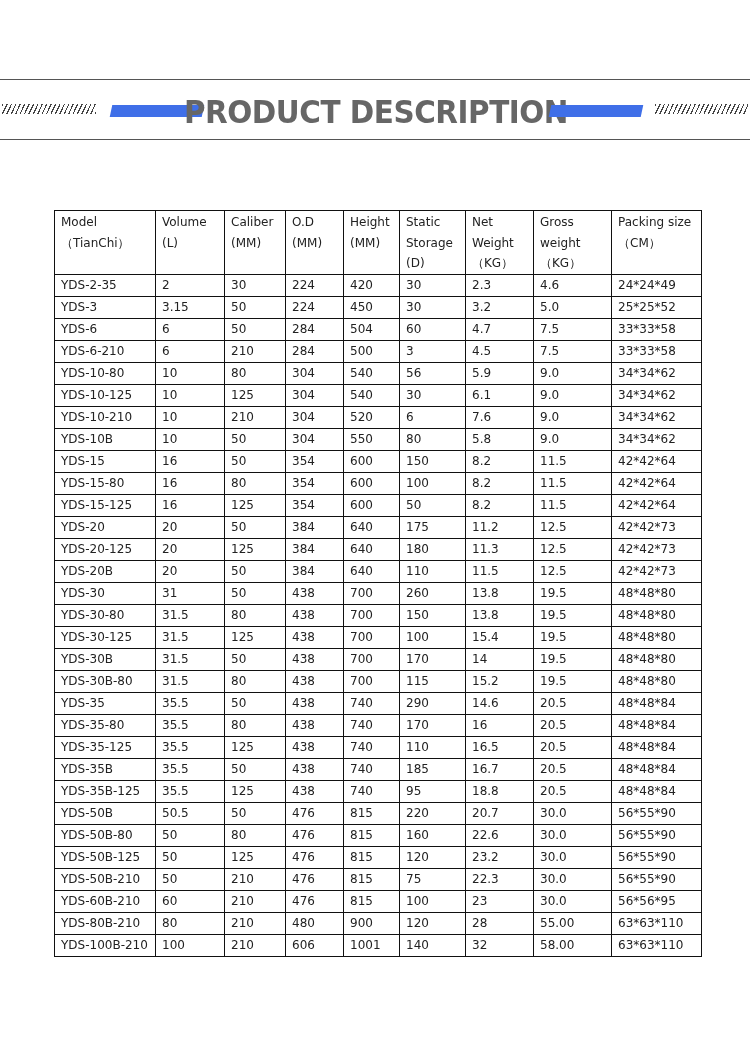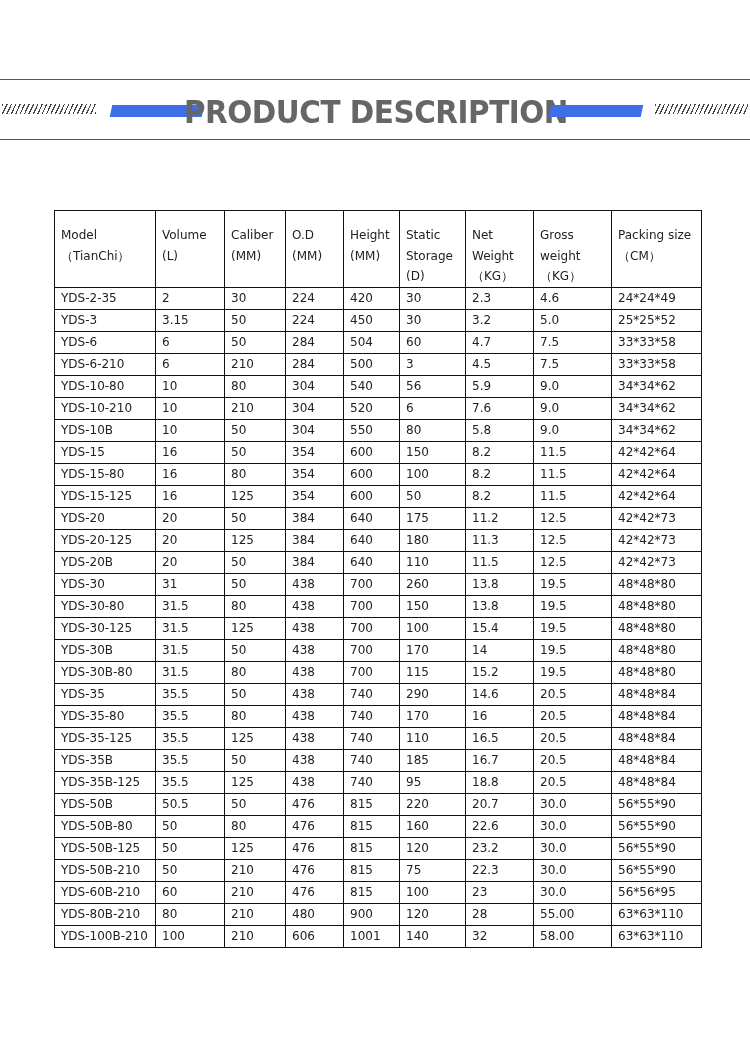--- a/index.html
+++ b/index.html
@@ -33,21 +33,21 @@
 
   table.spec {
     position: absolute; left: 54px; top: 210px;
     border-collapse: collapse;
     font-family: "DejaVu Sans", sans-serif; font-size: 12px; color: #222;
   }
   table.spec td, table.spec th {
     border: 1.3px solid #111; padding: 0 0 0 6px; text-align: left; vertical-align: top;
     font-weight: normal; white-space: nowrap; line-height: 21px;
   }
-  table.spec th { height: 62px; padding-top: 14px; line-height: 20.5px; white-space: normal; }
+  table.spec th { height: 62px; padding-top: 1px; line-height: 20.5px; white-space: normal; }
   table.spec td { height: 20.5px; vertical-align: middle; }
   col.c0 { width: 101px; } col.c1 { width: 69px; } col.c2 { width: 61px; } col.c3 { width: 58px; }
   col.c4 { width: 56px; } col.c5 { width: 66px; } col.c6 { width: 68px; } col.c7 { width: 78px; } col.c8 { width: 90px; }
   .sub { display: block; }
 </style>
 </head>
 <body>
 
 <div>
   <div class="hline top"></div>
@@ -170,20 +170,31 @@
         <td>10</td>
         <td>80</td>
         <td>304</td>
         <td>540</td>
         <td>56</td>
         <td>5.9</td>
         <td>9.0</td>
         <td>34*34*62</td>
       </tr>
       <tr>
+        <td>YDS-10-125</td>
+        <td>10</td>
+        <td>125</td>
+        <td>304</td>
+        <td>540</td>
+        <td>30</td>
+        <td>6.1</td>
+        <td>9.0</td>
+        <td>34*34*62</td>
+      </tr>
+      <tr>
         <td>YDS-10-210</td>
         <td>10</td>
         <td>210</td>
         <td>304</td>
         <td>520</td>
         <td>6</td>
         <td>7.6</td>
         <td>9.0</td>
         <td>34*34*62</td>
       </tr>

